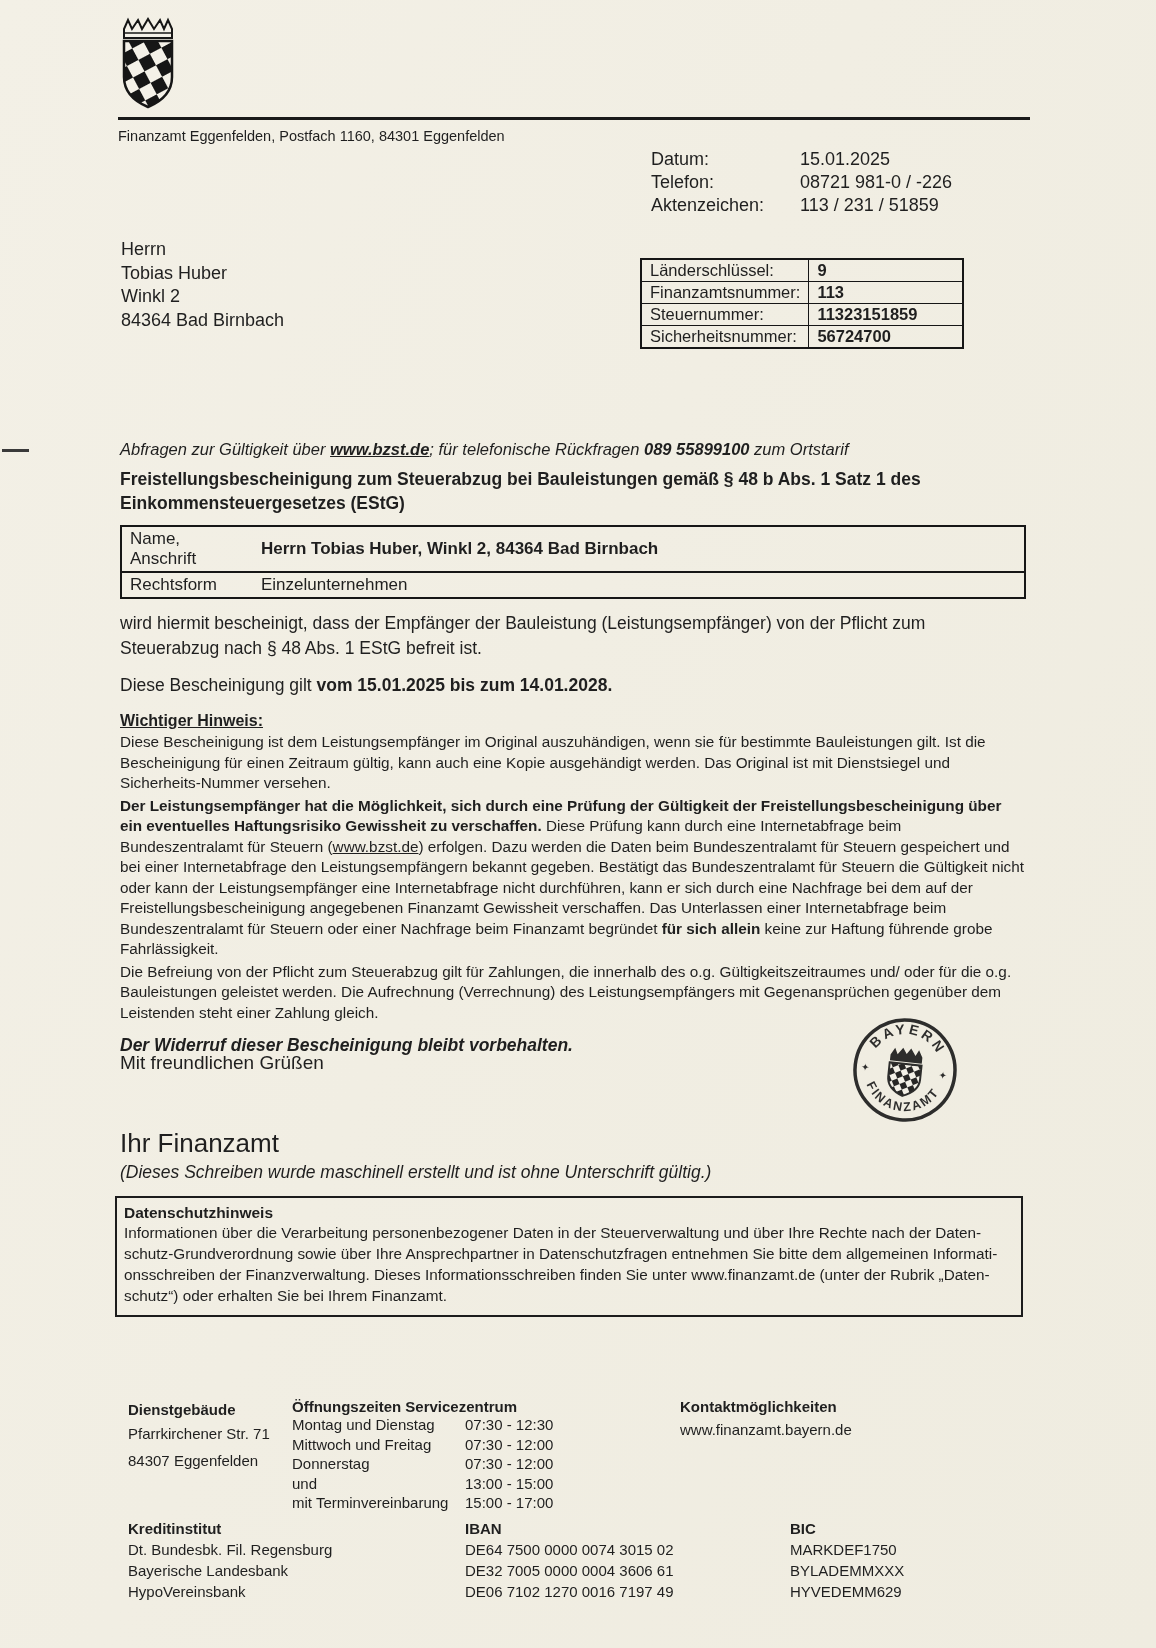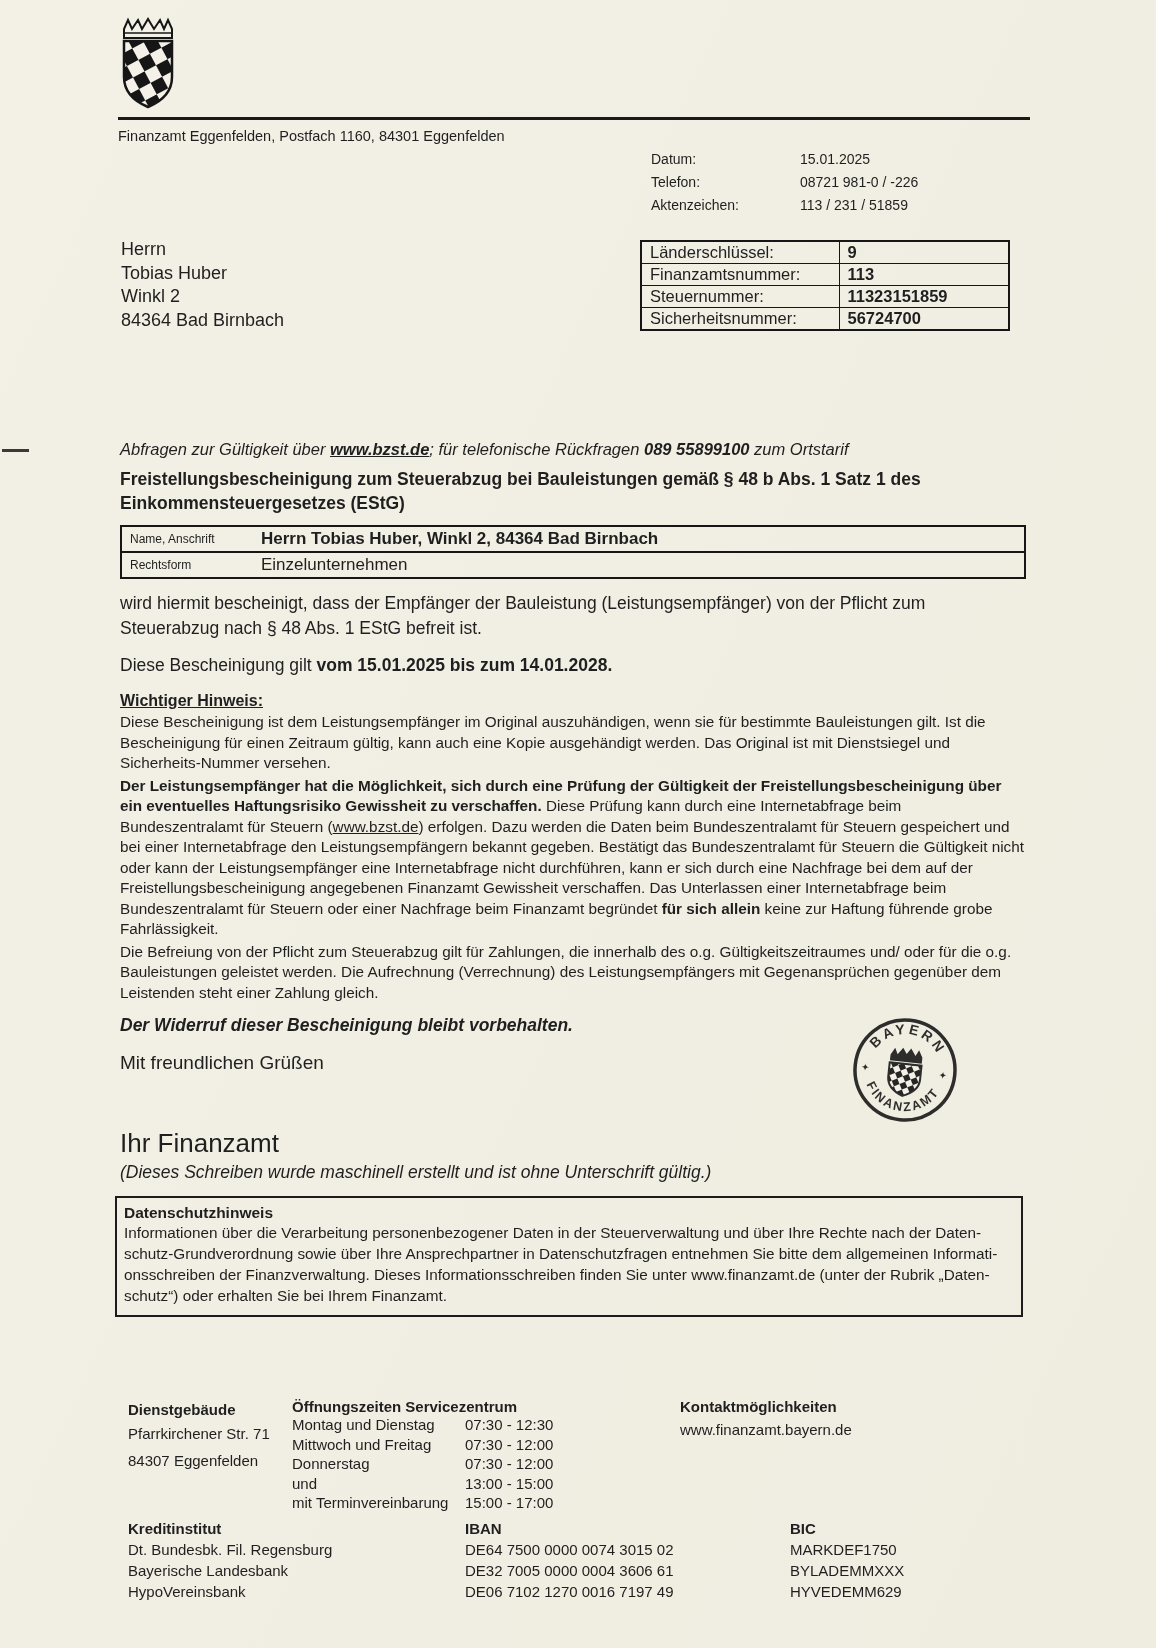--- a/index.html
+++ b/index.html
@@ -9,41 +9,41 @@
     background:linear-gradient(115deg,#f3f0e6 0%, #f1eee3 45%, #efece0 100%);
     font-family:"Liberation Sans", sans-serif;
     color:#1f1f1f; overflow:hidden;
   }
   
   .logo { position:absolute; left:114px; top:14px; width:68px; height:100px; }
   .doc-title { position:absolute; left:202px; top:30px; font-size:31px; font-weight:bold; color:#101010; letter-spacing:0.5px; }
   .head-rule { position:absolute; left:118px; top:117px; width:912px; height:3px; background:#1a1a1a; }
   .sender-line { position:absolute; left:118px; top:128px; font-size:14.5px; }
   
-  .meta { position:absolute; left:651px; top:148px; font-size:14px; line-height:23px; }
+  .meta { position:absolute; left:651px; top:148px; font-size:18px; line-height:23px; }
   .meta .row { display:flex; }
   .meta .lbl { width:149px; }
   
   .recipient { position:absolute; left:121px; top:238px; font-size:18px; line-height:23.5px; }
   
-  .numtable { position:absolute; left:640px; top:240px; width:370px; border:2.5px solid #161616; border-collapse:collapse; font-size:16.5px; }
+  .numtable { position:absolute; left:640px; top:258px; width:324px; border:2.5px solid #161616; border-collapse:collapse; font-size:16.5px; }
   .numtable td { border:1.5px solid #161616; padding:1px 8px; height:22px; }
   .numtable td.val { width:170px; font-weight:bold; }
   
   .fold-mark { position:absolute; left:2px; top:449px; width:27px; height:3px; background:#3a3a3a; }
   
   .main { position:absolute; left:120px; top:440px; width:906px; }
   .validity-line { font-style:italic; font-size:16.5px; }
   .validity-line .lnk { font-weight:bold; text-decoration:underline; }
   .validity-line .ph { font-weight:bold; }
   .subject { margin-top:8px; font-size:17.5px; font-weight:bold; line-height:24px; }
   .dettable { margin-top:10px; width:100%; border:2.5px solid #161616; border-collapse:collapse; }
   .dettable td { border-top:2px solid #161616; padding:2px 8px; height:26px; font-size:17px; }
   .dettable tr:first-child td { border-top:none; }
-  .dettable td.lbl { width:132px; font-size:12px; }
+  .dettable td.lbl { width:132px; font-size:17px; }
   .dettable td.bold { font-weight:bold; }
   .certify { margin-top:12px; font-size:17.5px; line-height:25px; }
   .period { margin-top:14px; font-size:17.5px; }
   .period .b { font-weight:bold; }
   .notice-head { margin-top:16px; font-size:16px; font-weight:bold; text-decoration:underline; }
   .notice p { margin-top:2px; font-size:15.3px; line-height:20.5px; }
   .notice .b { font-weight:bold; }
   .notice .u { text-decoration:underline; }
   .revocation { margin-top:12px; font-size:17.5px; font-weight:bold; font-style:italic; }
   .greeting { position:absolute; left:120px; top:1052px; font-size:19px; }

